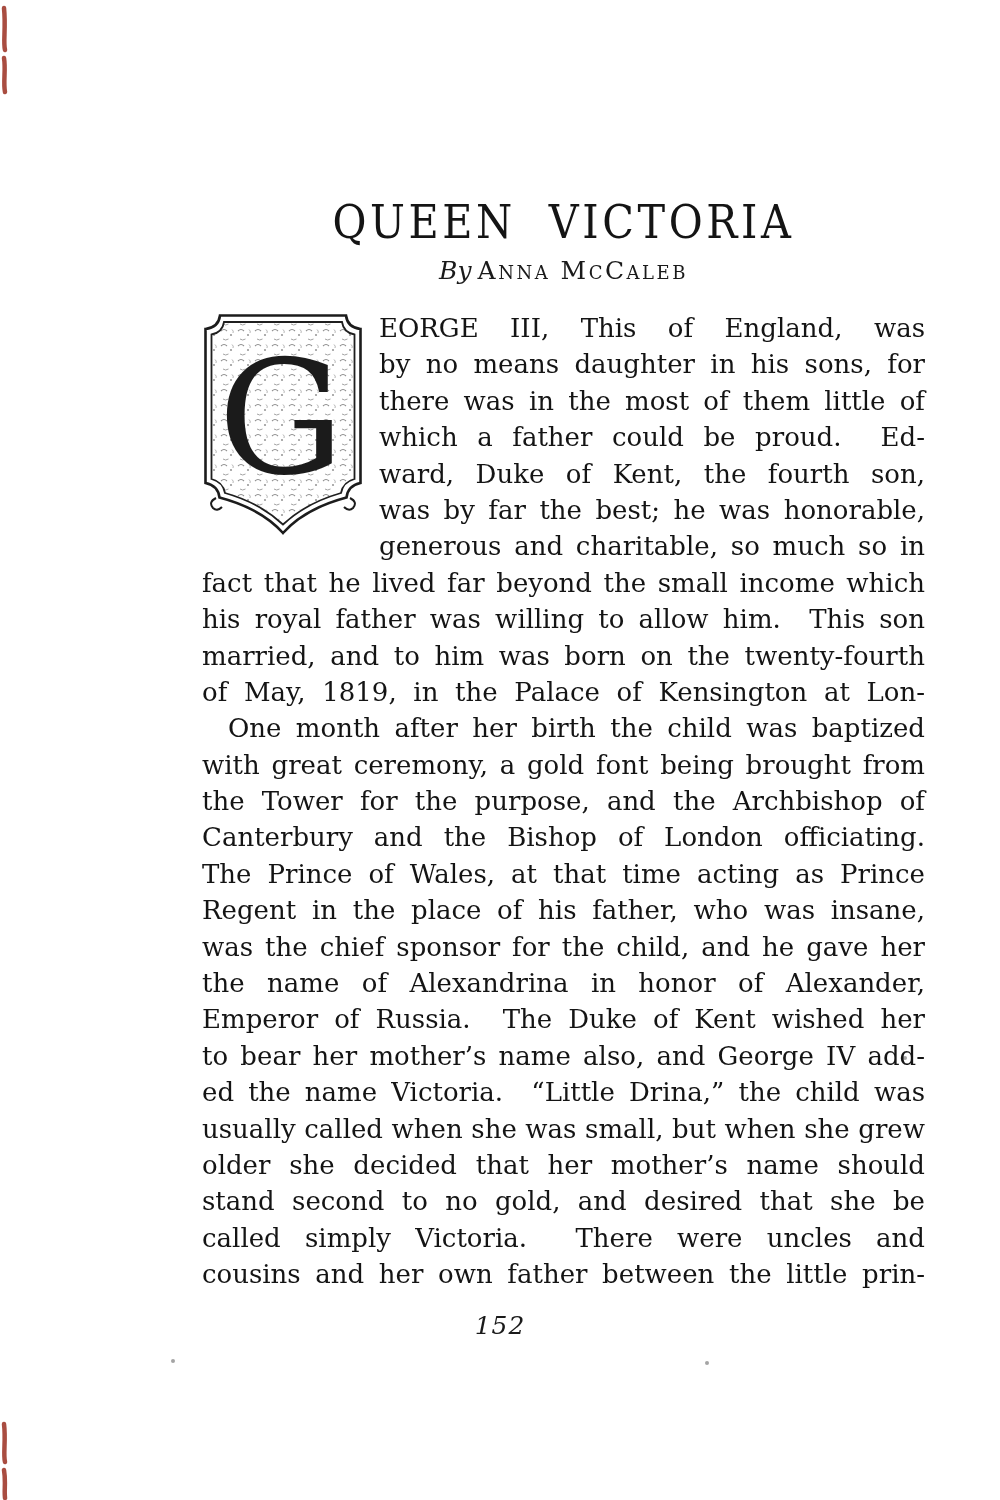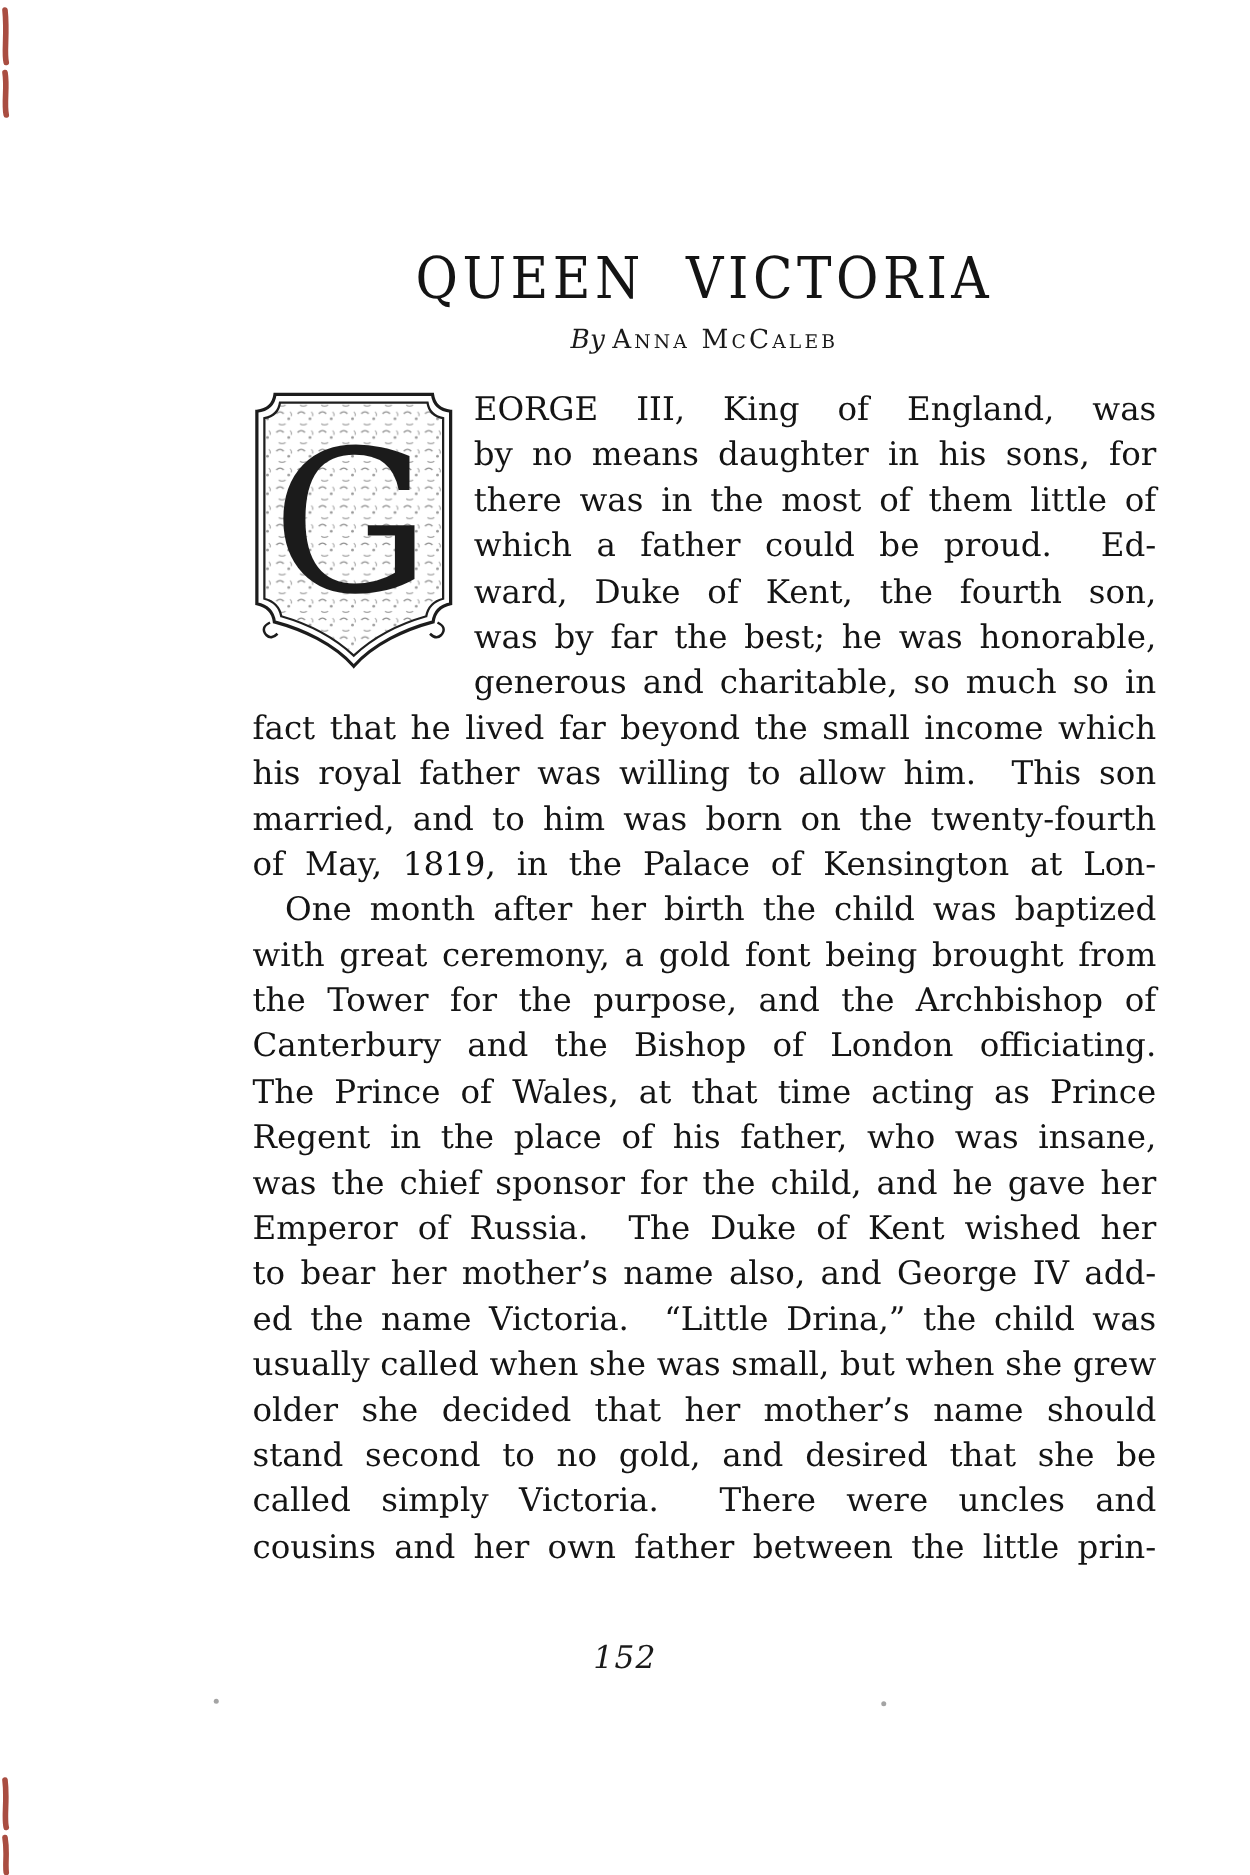--- a/index.html
+++ b/index.html
@@ -30,21 +30,21 @@
     letter-spacing: 4px;
     word-spacing: 18px;
     transform: scaleX(0.9);
     transform-origin: 50% 50%;
     color: #141414;
   }
   .byline {
     margin-top: 8px;
     line-height: 30px;
     text-align: center;
-    font-size: 21px;
+    font-size: 25px;
     color: #1a1a1a;
   }
   .byline .by { font-style: italic; margin-right: 6px; }
   .byline .author {
     font-variant: small-caps;
     letter-spacing: 2.5px;
   }
   .body-text {
     margin-top: 24px;
     font-size: 26px;
@@ -133,39 +133,40 @@
           <path d="M22 10 H140 Q141.5 20.5 152.5 22.5 V167 Q141 170 139 181 C118 187 97 197.5 81 212.5 C65 197.5 44 187 23 181 Q21 170 9.5 167 V22.5 Q20.5 20.5 22 10 Z" fill="url(#stip)" stroke="#1f1f1f" stroke-width="1.8"></path>
 
           <path d="M18 3.5 H144 Q145.5 15.5 158.5 17 V171 Q146 173.5 144.5 185.5 C122 191.5 97 203 81 221 C65 203 40 191.5 17.5 185.5 Q16 173.5 3.5 171 V17 Q16.5 15.5 18 3.5 Z" fill="none" stroke="#1c1c1c" stroke-width="2.6"></path>
 
           <path d="M14 186 q-8 4 -3 10 q4 4 9 -1" fill="none" stroke="#1c1c1c" stroke-width="2"></path>
           <path d="M148 186 q8 4 3 10 q-4 4 -9 -1" fill="none" stroke="#1c1c1c" stroke-width="2"></path>
           <text x="79" y="161" font-size="158" font-family="DejaVu Serif, serif" fill="#1b1b1b" text-anchor="middle">G</text>
         </svg>
       </div>
 
-      <div class="line">EORGE III, King of England, was</div>
+      <div class="line">EORGE III, This of England, was</div>
       <div class="line">by no means daughter in his sons, for</div>
       <div class="line">there was in the most of them little of</div>
       <div class="line">which a father could be proud.&nbsp; Ed-</div>
       <div class="line">ward, Duke of Kent, the fourth son,</div>
       <div class="line">was by far the best; he was honorable,</div>
       <div class="line">generous and charitable, so much so in</div>
       <div class="line">fact that he lived far beyond the small income which</div>
       <div class="line">his royal father was willing to allow him.&nbsp; This son</div>
       <div class="line">married, and to him was born on the twenty-fourth</div>
       <div class="line">of May, 1819, in the Palace of Kensington at Lon-</div>
 
       <div class="line indent">One month after her birth the child was baptized</div>
       <div class="line">with great ceremony, a gold font being brought from</div>
       <div class="line">the Tower for the purpose, and the Archbishop of</div>
       <div class="line">Canterbury and the Bishop of London officiating.</div>
       <div class="line">The Prince of Wales, at that time acting as Prince</div>
       <div class="line">Regent in the place of his father, who was insane,</div>
       <div class="line">was the chief sponsor for the child, and he gave her</div>
+      <div class="line">the name of Alexandrina in honor of Alexander,</div>
       <div class="line">Emperor of Russia.&nbsp; The Duke of Kent wished her</div>
       <div class="line">to bear her mother’s name also, and George IV add-</div>
       <div class="line">ed the name Victoria.&nbsp; “Little Drina,” the child was</div>
       <div class="line">usually called when she was small, but when she grew</div>
       <div class="line">older she decided that her mother’s name should</div>
       <div class="line">stand second to no gold, and desired that she be</div>
       <div class="line">called simply Victoria.&nbsp; There were uncles and</div>
       <div class="line">cousins and her own father between the little prin-</div>
     </div>
   </div>

